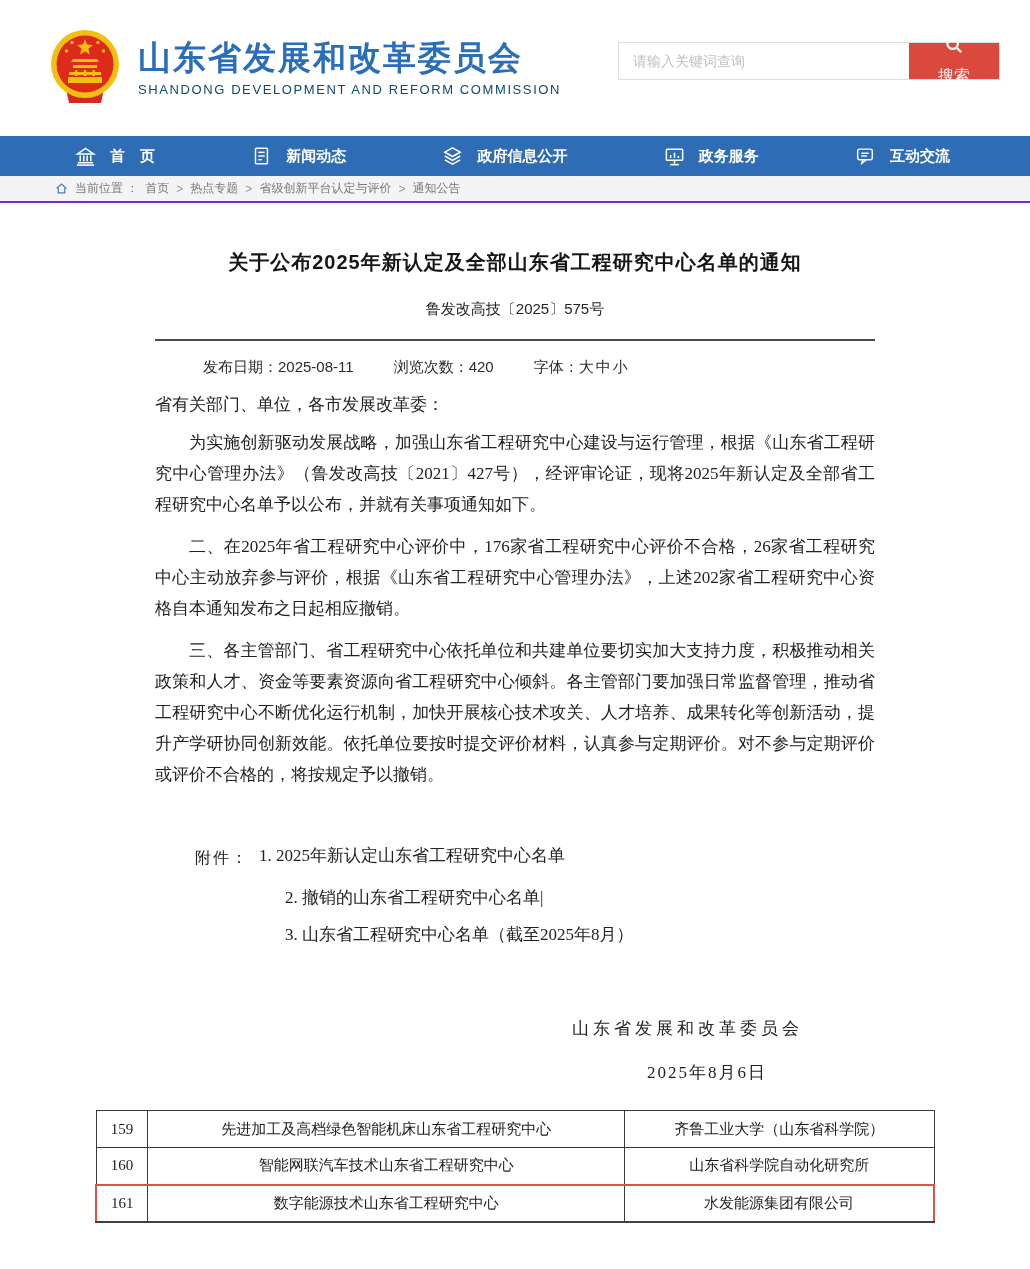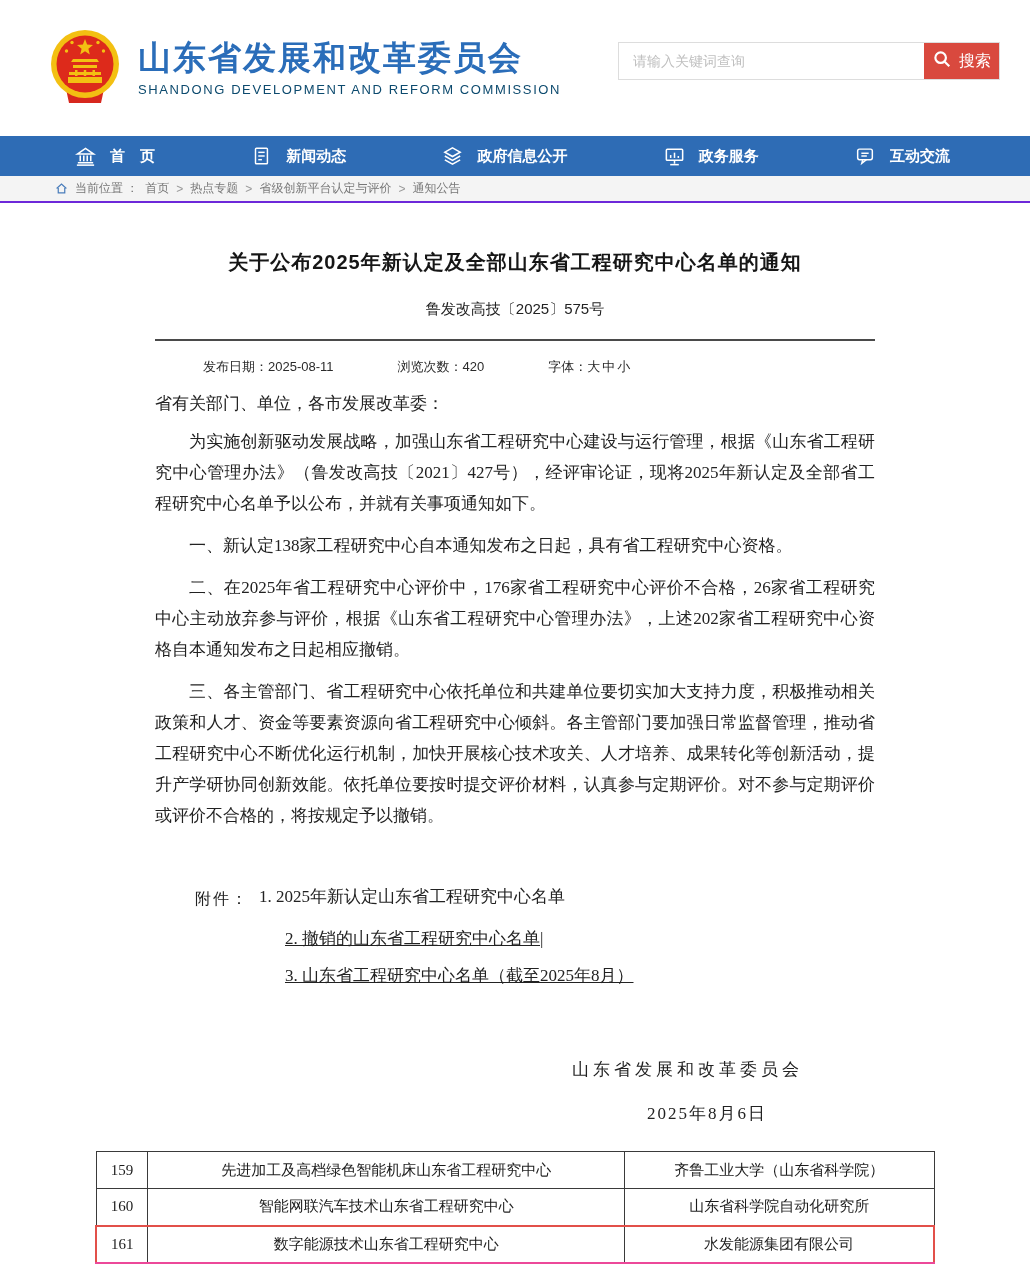--- a/index.html
+++ b/index.html
@@ -8,60 +8,60 @@
 
   
   .header { height:136px; display:flex; align-items:center; justify-content:space-between; padding:0 30px 0 48px; background:#fff; }
   .brand { display:flex; align-items:center; gap:16px; }
   .brand-cn { font-size:33px; font-weight:bold; color:#2a6db9; letter-spacing:2px; line-height:1.15; }
   .brand-en { font-size:13px; color:#0c4a6e; letter-spacing:1.6px; margin-top:5px; }
 
   .search-box { display:flex; width:382px; height:38px; border:1px solid #ddd; background:#fff; margin-top:-14px; }
   .search-input { flex:1; border:none; outline:none; padding:0 14px; font-size:14px; color:#555; font-family:"Liberation Sans",sans-serif; }
   .search-input::placeholder { color:#bfbfbf; }
-  .search-btn { width:75px; border:none; background:#d9493e; color:#fff; font-size:16px; display:flex; align-items:center; justify-content:center; gap:7px; cursor:pointer; font-family:"Liberation Sans",sans-serif; }
+  .search-btn { width:90px; border:none; background:#d9493e; color:#fff; font-size:16px; display:flex; align-items:center; justify-content:center; gap:7px; cursor:pointer; font-family:"Liberation Sans",sans-serif;flex-direction:column; }
 
   
   .nav { height:40px; background:#2e6cb5; display:flex; align-items:center; justify-content:space-between; padding:0 80px 0 74px; }
   .nav-item { display:flex; align-items:center; gap:11px; color:#fff; font-size:15px; font-weight:bold; cursor:pointer; white-space:pre; }
   .nav-item svg { display:block; }
 
   
   .breadcrumb { height:27px; background:#f4f4f4; border-bottom:2px solid #6d28d9; display:flex; align-items:center; gap:7px; padding:0 0 0 55px; font-size:12px; color:#777; }
   .crumb { color:#777; cursor:pointer; }
   .crumb-sep { color:#999; }
 
   
   .doc { width:720px; margin:16px auto; }
   .doc-title { margin-top:46px; text-align:center; font-size:20px; font-weight:bold; color:#161616; letter-spacing:1px; }
   .doc-number { margin-top:24px; text-align:center; font-size:15px; color:#222; }
   .rule { border:none; border-top:2px solid #4a4a4a; margin-top:20px; }
-  .meta { display:flex; gap:64px; margin-top:17px; padding-left:48px; font-size:13px; color:#2b2b2b; align-items:flex-start; }
+  .meta { display:flex; gap:40px; margin-top:17px; padding-left:48px; font-size:15px; color:#2b2b2b; align-items:flex-start; }
   .meta b { font-weight:normal; }
   .font-opt { cursor:pointer; margin-right:2px; }
 
   .serif { font-family:"Liberation Serif",serif; }
   .salutation { margin-top:16px; font-size:17px; color:#222; }
   .doc p.body { font-size:17px; line-height:31px; color:#222; text-align:justify; text-indent:2em; margin-top:11px; }
 
   .attachments { margin-top:58px; padding-left:40px; color:#222; }
   .att-row1 { display:flex; align-items:flex-start; }
   .att-label { font-size:16px; letter-spacing:2px; }
   .att-item { font-size:17px; line-height:16px; margin-left:10px; }
-  .att-item.more { margin-left:90px; margin-top:21px;text-decoration:underline; }
+  .att-item.more { margin-left:90px; margin-top:21px; }
 
   .signature { margin-top:74px; text-align:right; font-size:17px; color:#222; }
   .sig-org { padding-right:72px; letter-spacing:4px; }
   .sig-date { margin-top:21px; padding-right:108px; letter-spacing:2px; }
 
   
   .table-wrap { width:840px; margin:26px auto 0; }
   table { width:100%; border-collapse:collapse; font-family:"Liberation Serif",serif; font-size:15px; color:#1c1c1c; }
   td { border:1px solid #3a3a3a; height:37px; text-align:center; padding:0 6px; }
-  tr.highlight td { border-top:2px solid #e2504a; border-bottom:2px solid #ec4899; }
+  tr.highlight td { border-top:2px solid #e2504a; border-bottom:2px solid #404040; }
   tr.highlight td:first-child { border-left:2px solid #e2504a; }
   tr.highlight td:last-child { border-right:2px solid #e2504a; }
 </style>
 </head>
 <body>
 
 <div class="header">
   <div class="brand">
     <span>
       <svg width="74" height="82" viewBox="0 0 74 82">
@@ -194,21 +194,20 @@
       <b>浏览次数：</b><span>420</span>
     </span>
     <span>
       <b>字体：</b><span class="font-opt">大</span><span class="font-opt">中</span><span class="font-opt">小</span>
     </span>
   </div>
 
   <div class="salutation serif">省有关部门、单位，各市发展改革委：</div>
 
   <p class="body serif">为实施创新驱动发展战略，加强山东省工程研究中心建设与运行管理，根据《山东省工程研究中心管理办法》（鲁发改高技〔2021〕427号），经评审论证，现将2025年新认定及全部省工程研究中心名单予以公布，并就有关事项通知如下。</p>
-  <p class="body serif">一、新认定138家工程研究中心自本通知发布之日起，具有省工程研究中心资格。</p>
   <p class="body serif">二、在2025年省工程研究中心评价中，176家省工程研究中心评价不合格，26家省工程研究中心主动放弃参与评价，根据《山东省工程研究中心管理办法》，上述202家省工程研究中心资格自本通知发布之日起相应撤销。</p>
   <p class="body serif">三、各主管部门、省工程研究中心依托单位和共建单位要切实加大支持力度，积极推动相关政策和人才、资金等要素资源向省工程研究中心倾斜。各主管部门要加强日常监督管理，推动省工程研究中心不断优化运行机制，加快开展核心技术攻关、人才培养、成果转化等创新活动，提升产学研协同创新效能。依托单位要按时提交评价材料，认真参与定期评价。对不参与定期评价或评价不合格的，将按规定予以撤销。</p>
 
   <div class="attachments serif">
     <div class="att-row1">
       <span class="att-label">附件：</span>
       <span class="att-item">1. 2025年新认定山东省工程研究中心名单</span>
     </div>
     <div class="att-item more">2. 撤销的山东省工程研究中心名单|</div>
     <div class="att-item more">3. 山东省工程研究中心名单（截至2025年8月）</div>

